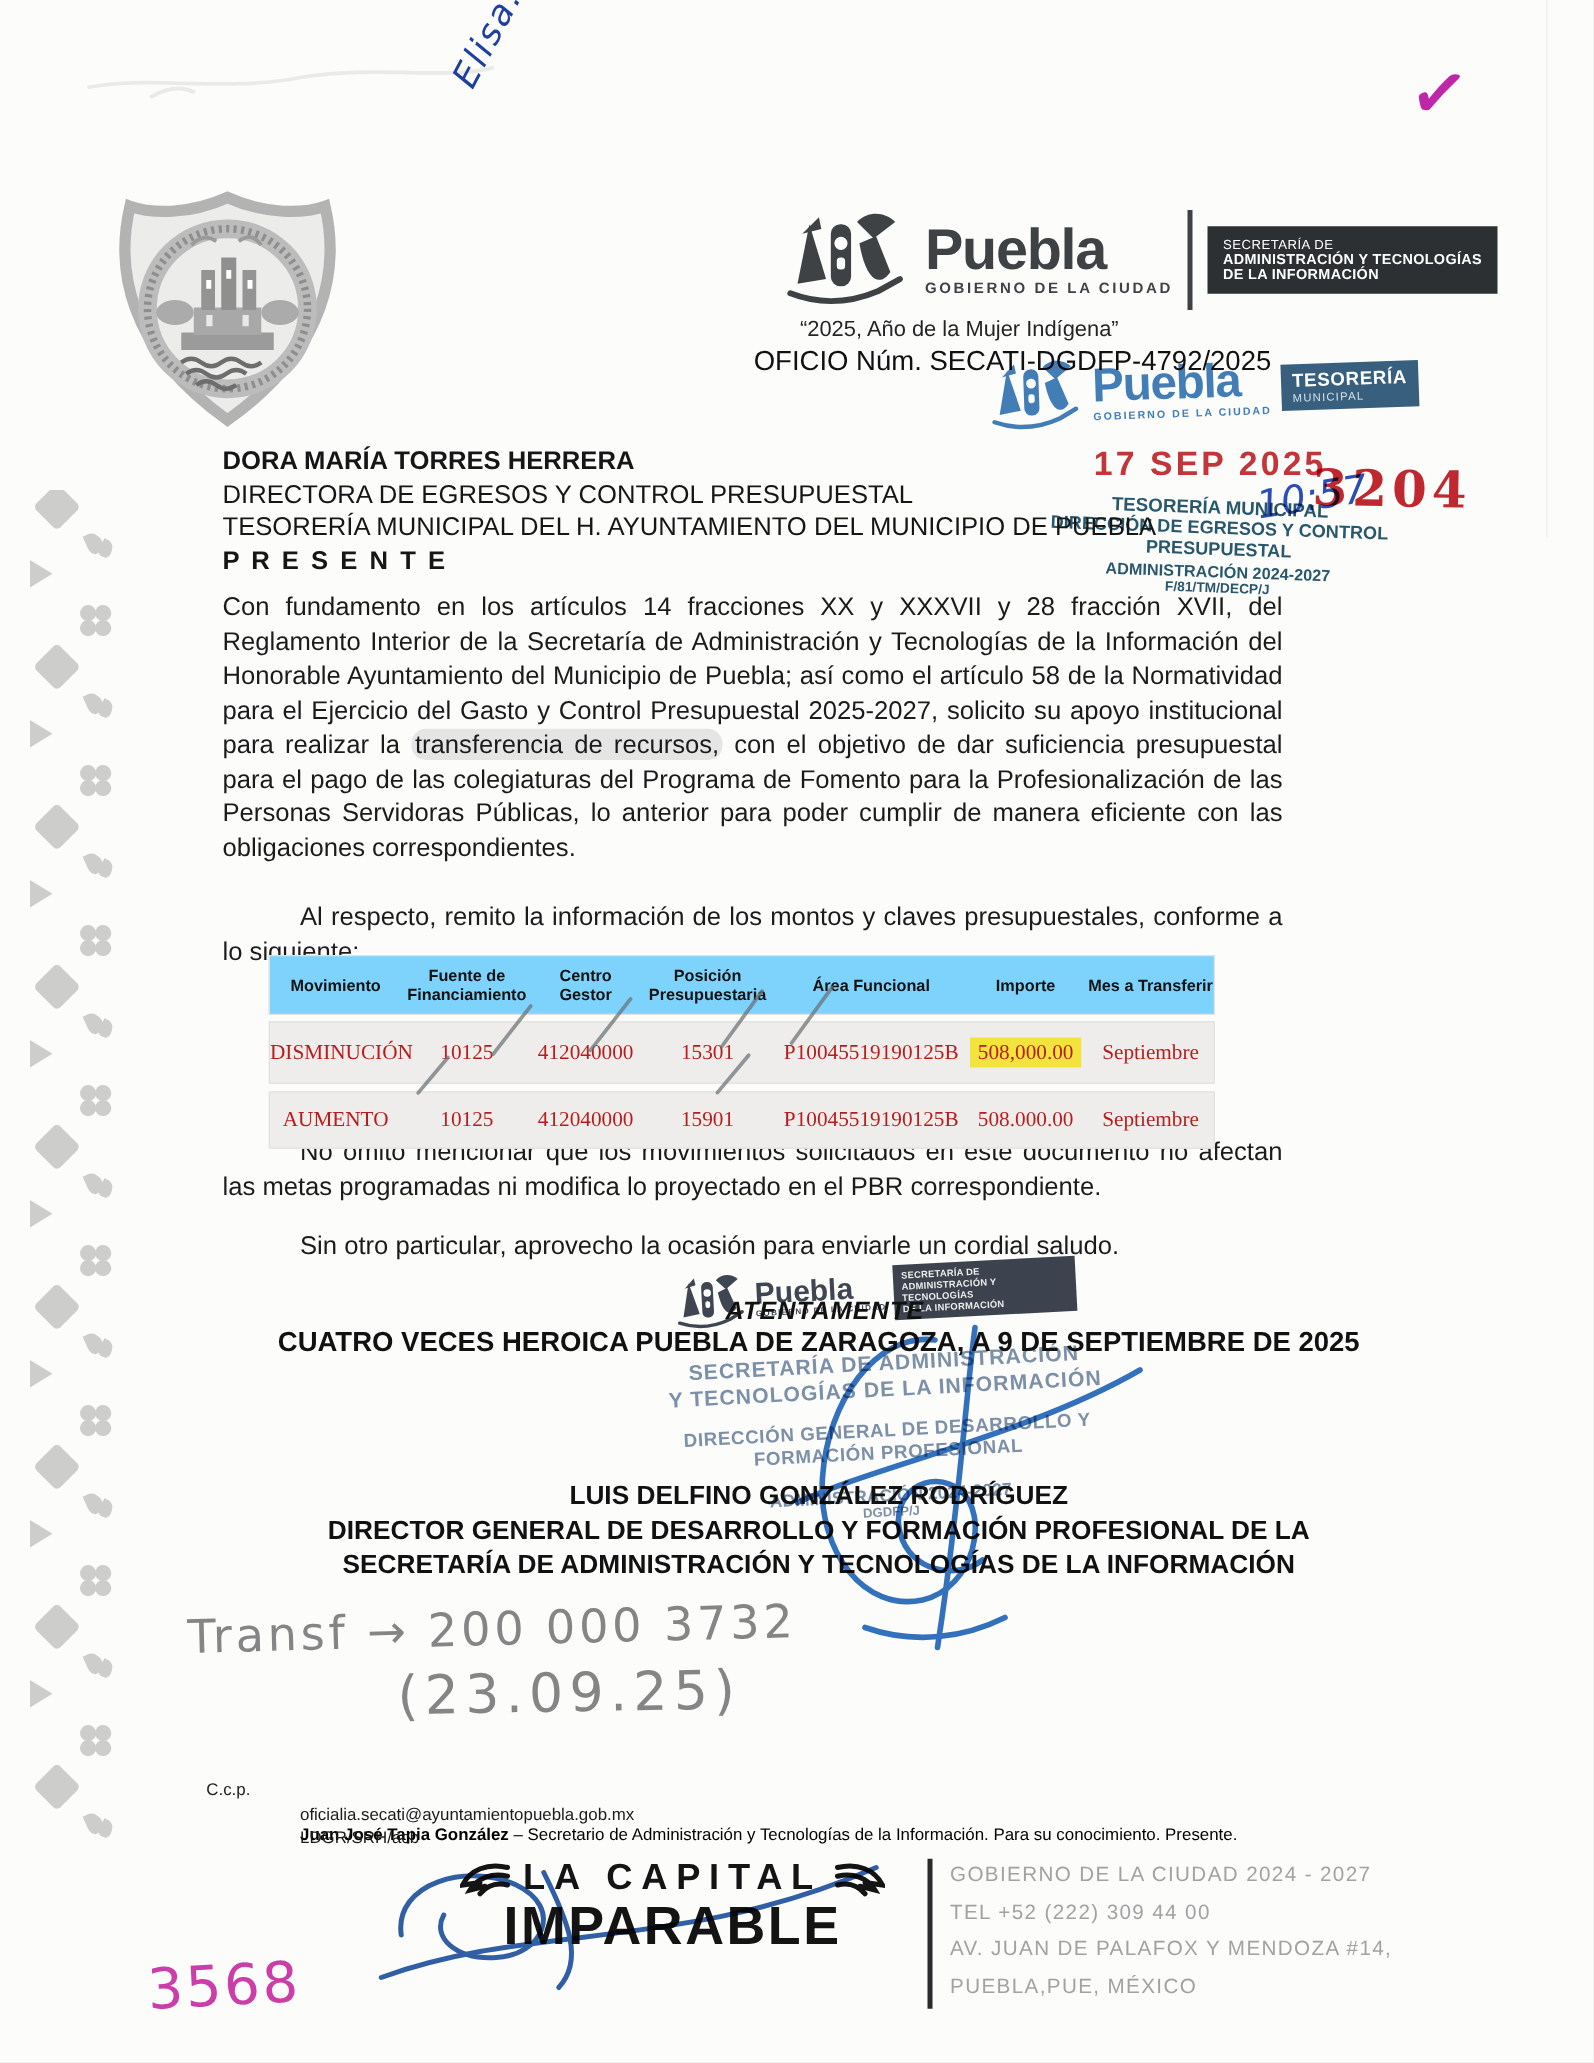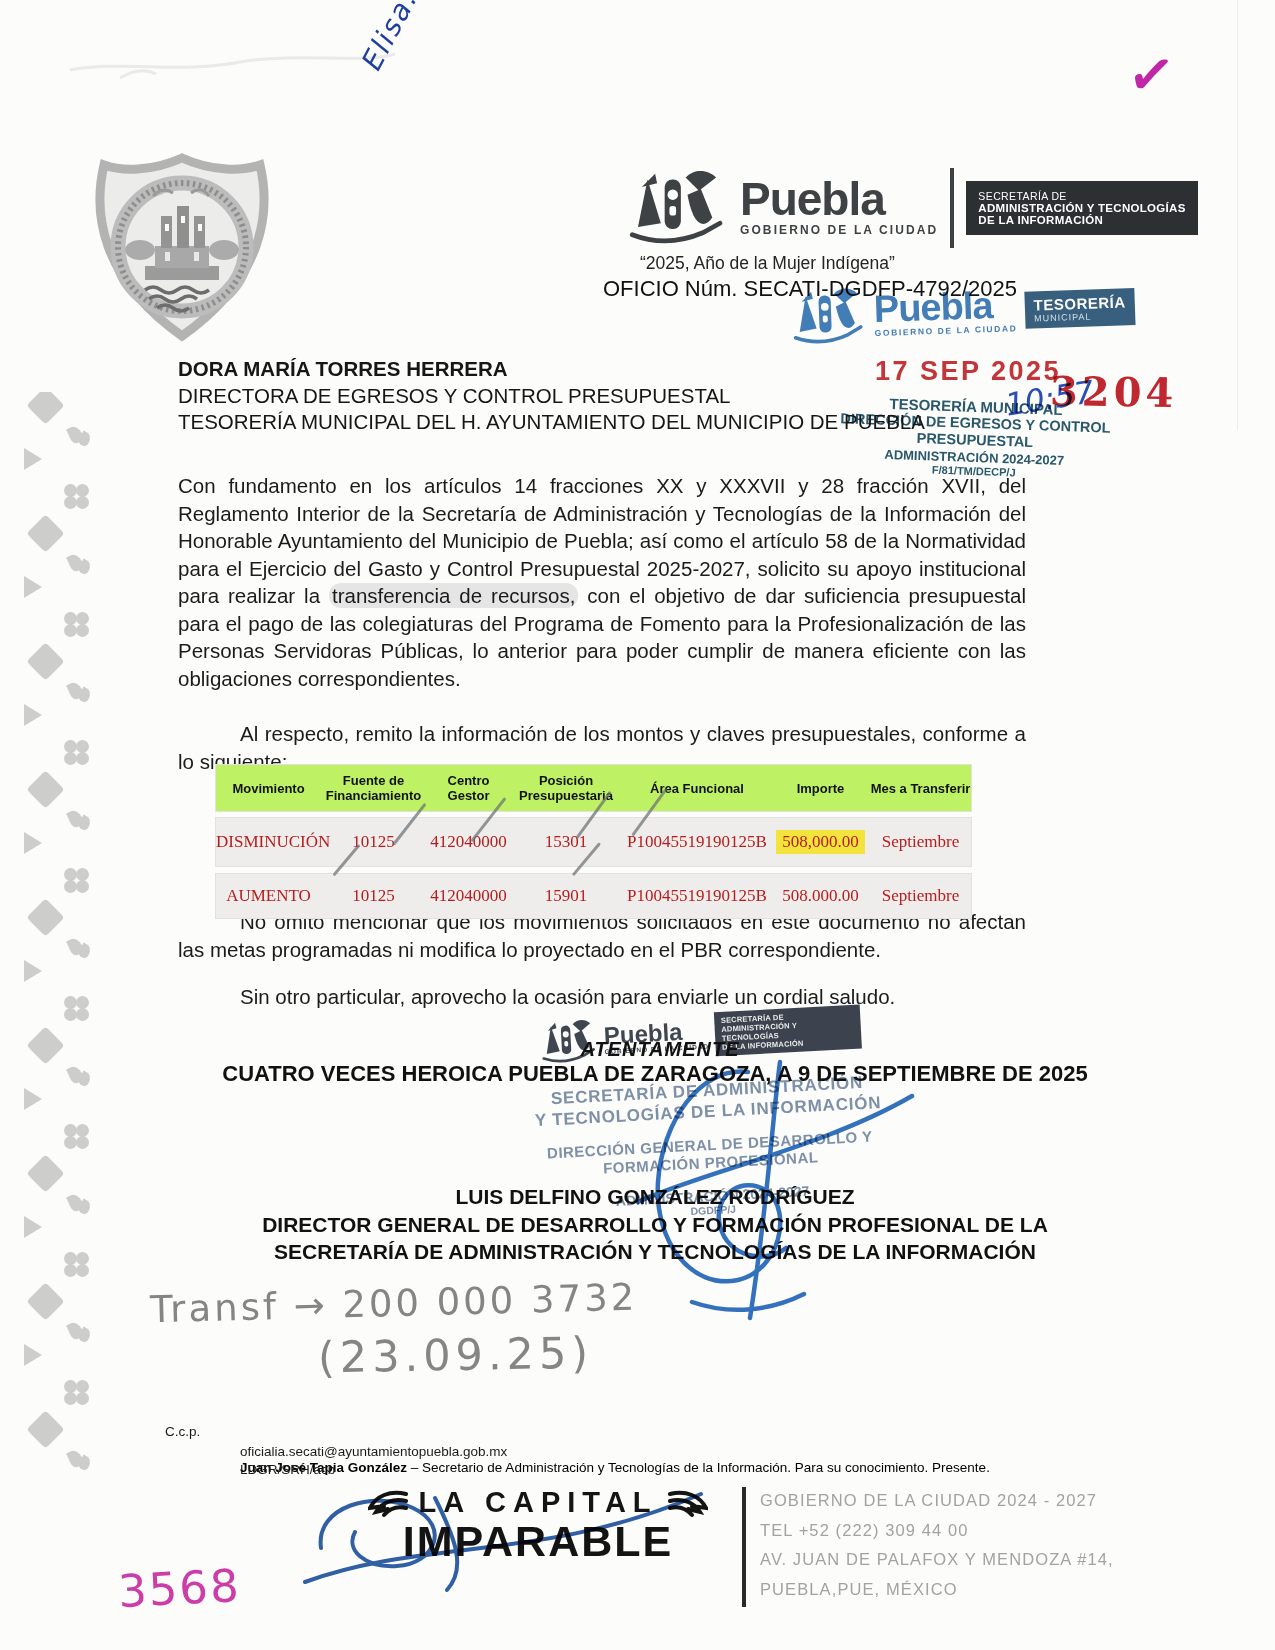--- a/index.html
+++ b/index.html
@@ -63,21 +63,21 @@
   .para{left:178px;width:848px;font-size:20.5px;line-height:27.5px;text-align:justify;color:#1b1b1b;}
   .p1{top:472px;}
   .p2{top:697px;text-indent:62px;margin-top:23px;}
   .p3{top:908px;text-indent:62px;}
   .p4{top:983px;text-indent:62px;}
   .hl-text{background:#e5e5e5;padding:1px 3px;border-radius:12px;}
 
   
   .tbl{left:215px;top:764px;width:757px;}
   .trow{display:grid;grid-template-columns:105px 105px 85px 110px 152px 95px 105px;}
-  .thead-band{background:#bef264;border:1px solid #e3e1de;padding:8px 0;margin-bottom:5px;}
+  .thead-band{background:#7dd3fc;border:1px solid #e3e1de;padding:8px 0;margin-bottom:5px;}
   .band{background:#eeedeb;border:1px solid #e3e1de;padding:12px 0;margin-bottom:6px;}
   .th{font-size:13px;font-weight:700;text-align:center;align-self:center;line-height:15px;color:#121212;}
   .td{font-size:17px;text-align:center;align-self:center;color:#b91c1c;font-family:Liberation Serif, serif;}
   .hl{background:#f2e43c;padding:2px 6px;display:inline-block;}
   .pen{position:absolute;width:2.5px;background:#686d72;opacity:.7;border-radius:2px;}
 
   
   .atentamente{left:340px;top:1038px;width:640px;text-align:center;font-size:20px;font-weight:700;
                letter-spacing:1px;color:#111;z-index:4;font-style:italic;}
   .place-date{left:110px;top:1061px;width:1090px;text-align:center;font-size:22px;font-weight:700;color:#111;z-index:4;}
@@ -268,20 +268,21 @@
     <div class="r2">DIRECCIÓN DE EGRESOS Y CONTROL</div>
     <div class="r3">PRESUPUESTAL</div>
     <div class="r4">ADMINISTRACIÓN 2024-2027</div>
     <div class="r5">F/81/TM/DECP/J</div>
   </div>
 
   <div class="abs addressee">
     <div class="addr-name">DORA MARÍA TORRES HERRERA</div>
     <div>DIRECTORA DE EGRESOS Y CONTROL PRESUPUESTAL</div>
     <div>TESORERÍA MUNICIPAL DEL H. AYUNTAMIENTO DEL MUNICIPIO DE PUEBLA</div>
+    <div class="addr-presente">P R E S E N T E</div>
   </div>
 
   <div class="abs para p1"><span>Con fundamento en los artículos 14 fracciones XX y XXXVII y 28 fracción XVII, del Reglamento Interior de la Secretaría de Administración y Tecnologías de la Información del Honorable Ayuntamiento del Municipio de Puebla; así como el artículo 58 de la Normatividad para el Ejercicio del Gasto y Control Presupuestal 2025-2027, solicito su apoyo institucional para realizar la </span><span class="hl-text">transferencia de recursos,</span><span> con el objetivo de dar suficiencia presupuestal para el pago de las colegiaturas del Programa de Fomento para la Profesionalización de las Personas Servidoras Públicas, lo anterior para poder cumplir de manera eficiente con las obligaciones correspondientes.</span></div>
   <div class="abs para p2">Al respecto, remito la información de los montos y claves presupuestales, conforme a lo siguiente:</div>
   <div class="abs para p3">No omito mencionar que los movimientos solicitados en este documento no afectan las metas programadas ni modifica lo proyectado en el PBR correspondiente.</div>
   <div class="abs para p4">Sin otro particular, aprovecho la ocasión para enviarle un cordial saludo.</div>
 
   <div class="abs tbl">
     <div class="trow thead-band">
         <div class="th">Movimiento</div>

